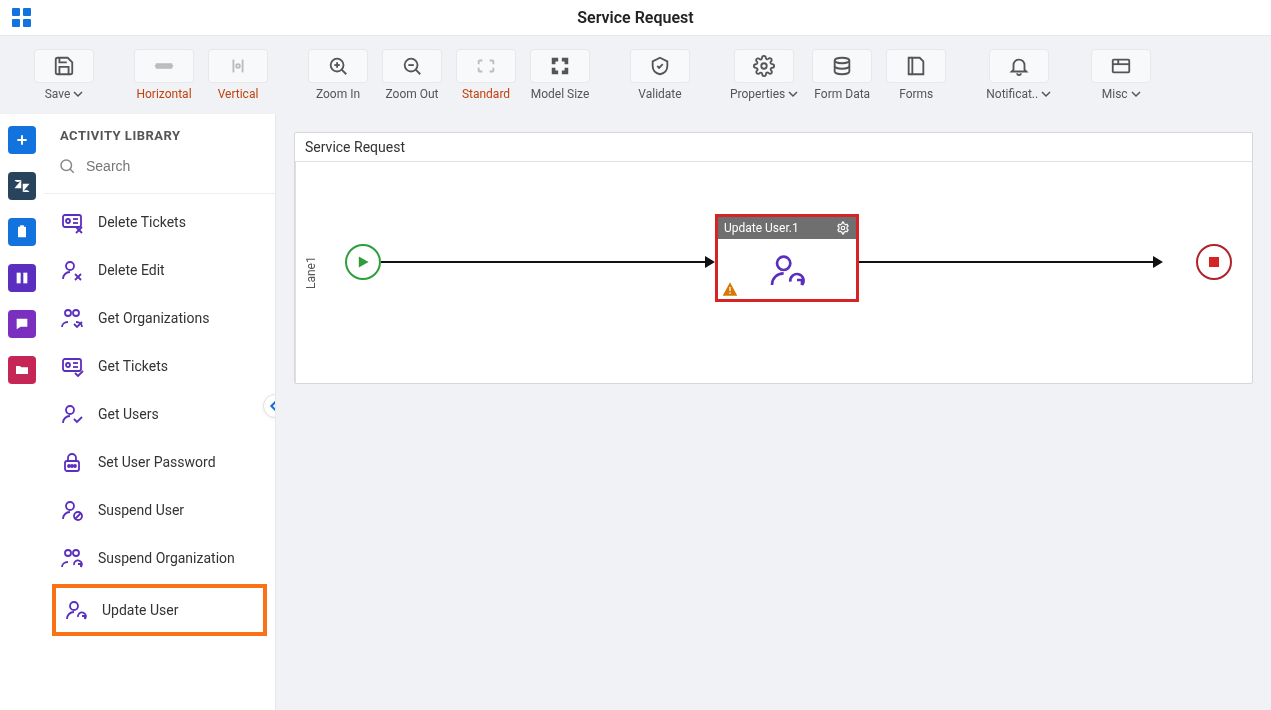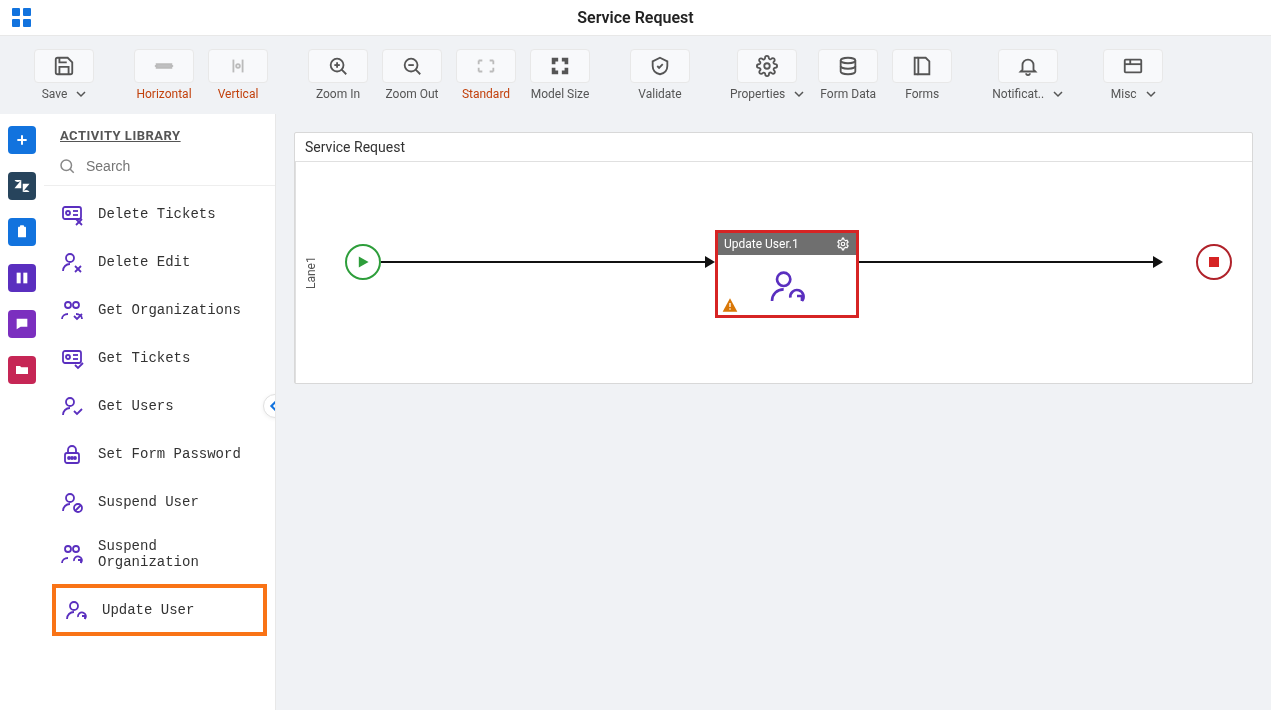--- a/index.html
+++ b/index.html
@@ -57,21 +57,21 @@
   .toolbar .tb-btn .iconbox {
     width: 60px; height: 34px;
     background: #f8f9fb;
     border: 1px solid #e8e8e8;
     border-radius: 4px;
     display:flex; align-items:center; justify-content:center;
     color:#555;
   }
   .toolbar .tb-btn.dim .iconbox { color:#bbb; }
   .toolbar .tb-btn.dim { color:#c2410c; }
-  .toolbar .tb-label { display:flex; align-items:center; gap:9px;}
+  .toolbar .tb-label { display:flex; align-items:center; gap:3px;}
   .toolbar .gap { width: 20px; }
   
   .main {
     display: flex;
     height: calc(100% - 36px - 78px);
     background:#f0f2f5;
   }
   .leftrail {
     width: 44px;
     background:#fff;
@@ -89,37 +89,35 @@
   .sidebar {
     width: 232px;
     background:#fff;
     border-right:1px solid #e8e8e8;
     position:relative;
     overflow-y:auto;
   }
   .sidebar h2 {
     font-size:13px; font-weight:700; color:#555; letter-spacing:0.5px;
     margin:14px 0 8px 16px;
-    text-decoration:underline;
   }
   .search-row {
     display:flex; align-items:center; gap:8px;
-    border-bottom:1px solid #eee; padding:6px 14px 10px;
+    border-bottom:1px solid #eee; padding:6px 14px 18px;
     color:#888;
   }
   .search-row input {
     border:none; outline:none; font-size:14px; flex:1; color:#333;
   }
   .lib-list { padding:4px 0;}
   .lib-item {
     display:flex; align-items:center; gap:14px;
     padding:12px 16px;
     color:#333; font-size:14px;
     cursor:pointer;
-    font-family:Liberation Mono, monospace;
   }
   .lib-item .libicon { width:24px; height:24px; color:#5a2fbf; display:flex;align-items:center;justify-content:center;}
   .lib-item.highlight { border:4px solid #f97316; margin: 2px 8px; padding:10px 8px;}
   .collapse-handle {
     position:absolute; top:280px; right:-12px;
     width:24px; height:24px;
     background:#fff; border:1px solid #e0e0e0; border-radius:50%;
     display:flex; align-items:center; justify-content:center;
     color:#1273de;
     box-shadow:0 1px 4px rgba(0,0,0,.06);
@@ -166,21 +164,21 @@
     border-left:10px solid #111; border-top:6px solid transparent; border-bottom:6px solid transparent;
   }
   .arrow2 {
     position:absolute; top:99px; left:534px; width:302px; height:2px; background:#111;
   }
   .arrow2::after{
     content:""; position:absolute; right:-2px; top:-5px;
     border-left:10px solid #111; border-top:6px solid transparent; border-bottom:6px solid transparent;
   }
   .activity-node {
-    position:absolute; left:390px; top:68px;
+    position:absolute; left:390px; top:52px;
     width:144px; height:88px;
     border:3px solid #d62424; background:#fff;
   }
   .activity-node .hdr {
     background:#6f6f6f; color:#fff; font-size:12px;
     display:flex; align-items:center; justify-content:space-between;
     padding:2px 6px; height:22px;
   }
   .activity-node .body {
     height:62px; display:flex; align-items:center; justify-content:center;
@@ -498,21 +496,21 @@
       <div class="lib-item">
         <span class="libicon">
             <svg width="24" height="24" viewBox="0 0 24 24" fill="none" stroke="currentColor" stroke-width="1.8">
               <rect x="5" y="11" width="14" height="10" rx="2"></rect>
               <path d="M8 11V8a4 4 0 0 1 8 0v3"></path>
               <circle cx="9" cy="16" r="1" fill="currentColor"></circle>
               <circle cx="12" cy="16" r="1" fill="currentColor"></circle>
               <circle cx="15" cy="16" r="1" fill="currentColor"></circle>
             </svg>
           </span>
-        <span>Set Form Password</span>
+        <span>Set User Password</span>
       </div>
       <div class="lib-item">
         <span class="libicon">
             <svg width="24" height="24" viewBox="0 0 24 24" fill="none" stroke="currentColor" stroke-width="1.8">
               <circle cx="10" cy="8" r="4"></circle>
               <path d="M3 21c0-4 3-7 7-7"></path>
               <circle cx="18" cy="18" r="4"></circle>
               <line x1="15" y1="21" x2="21" y2="15"></line>
             </svg>
           </span>

